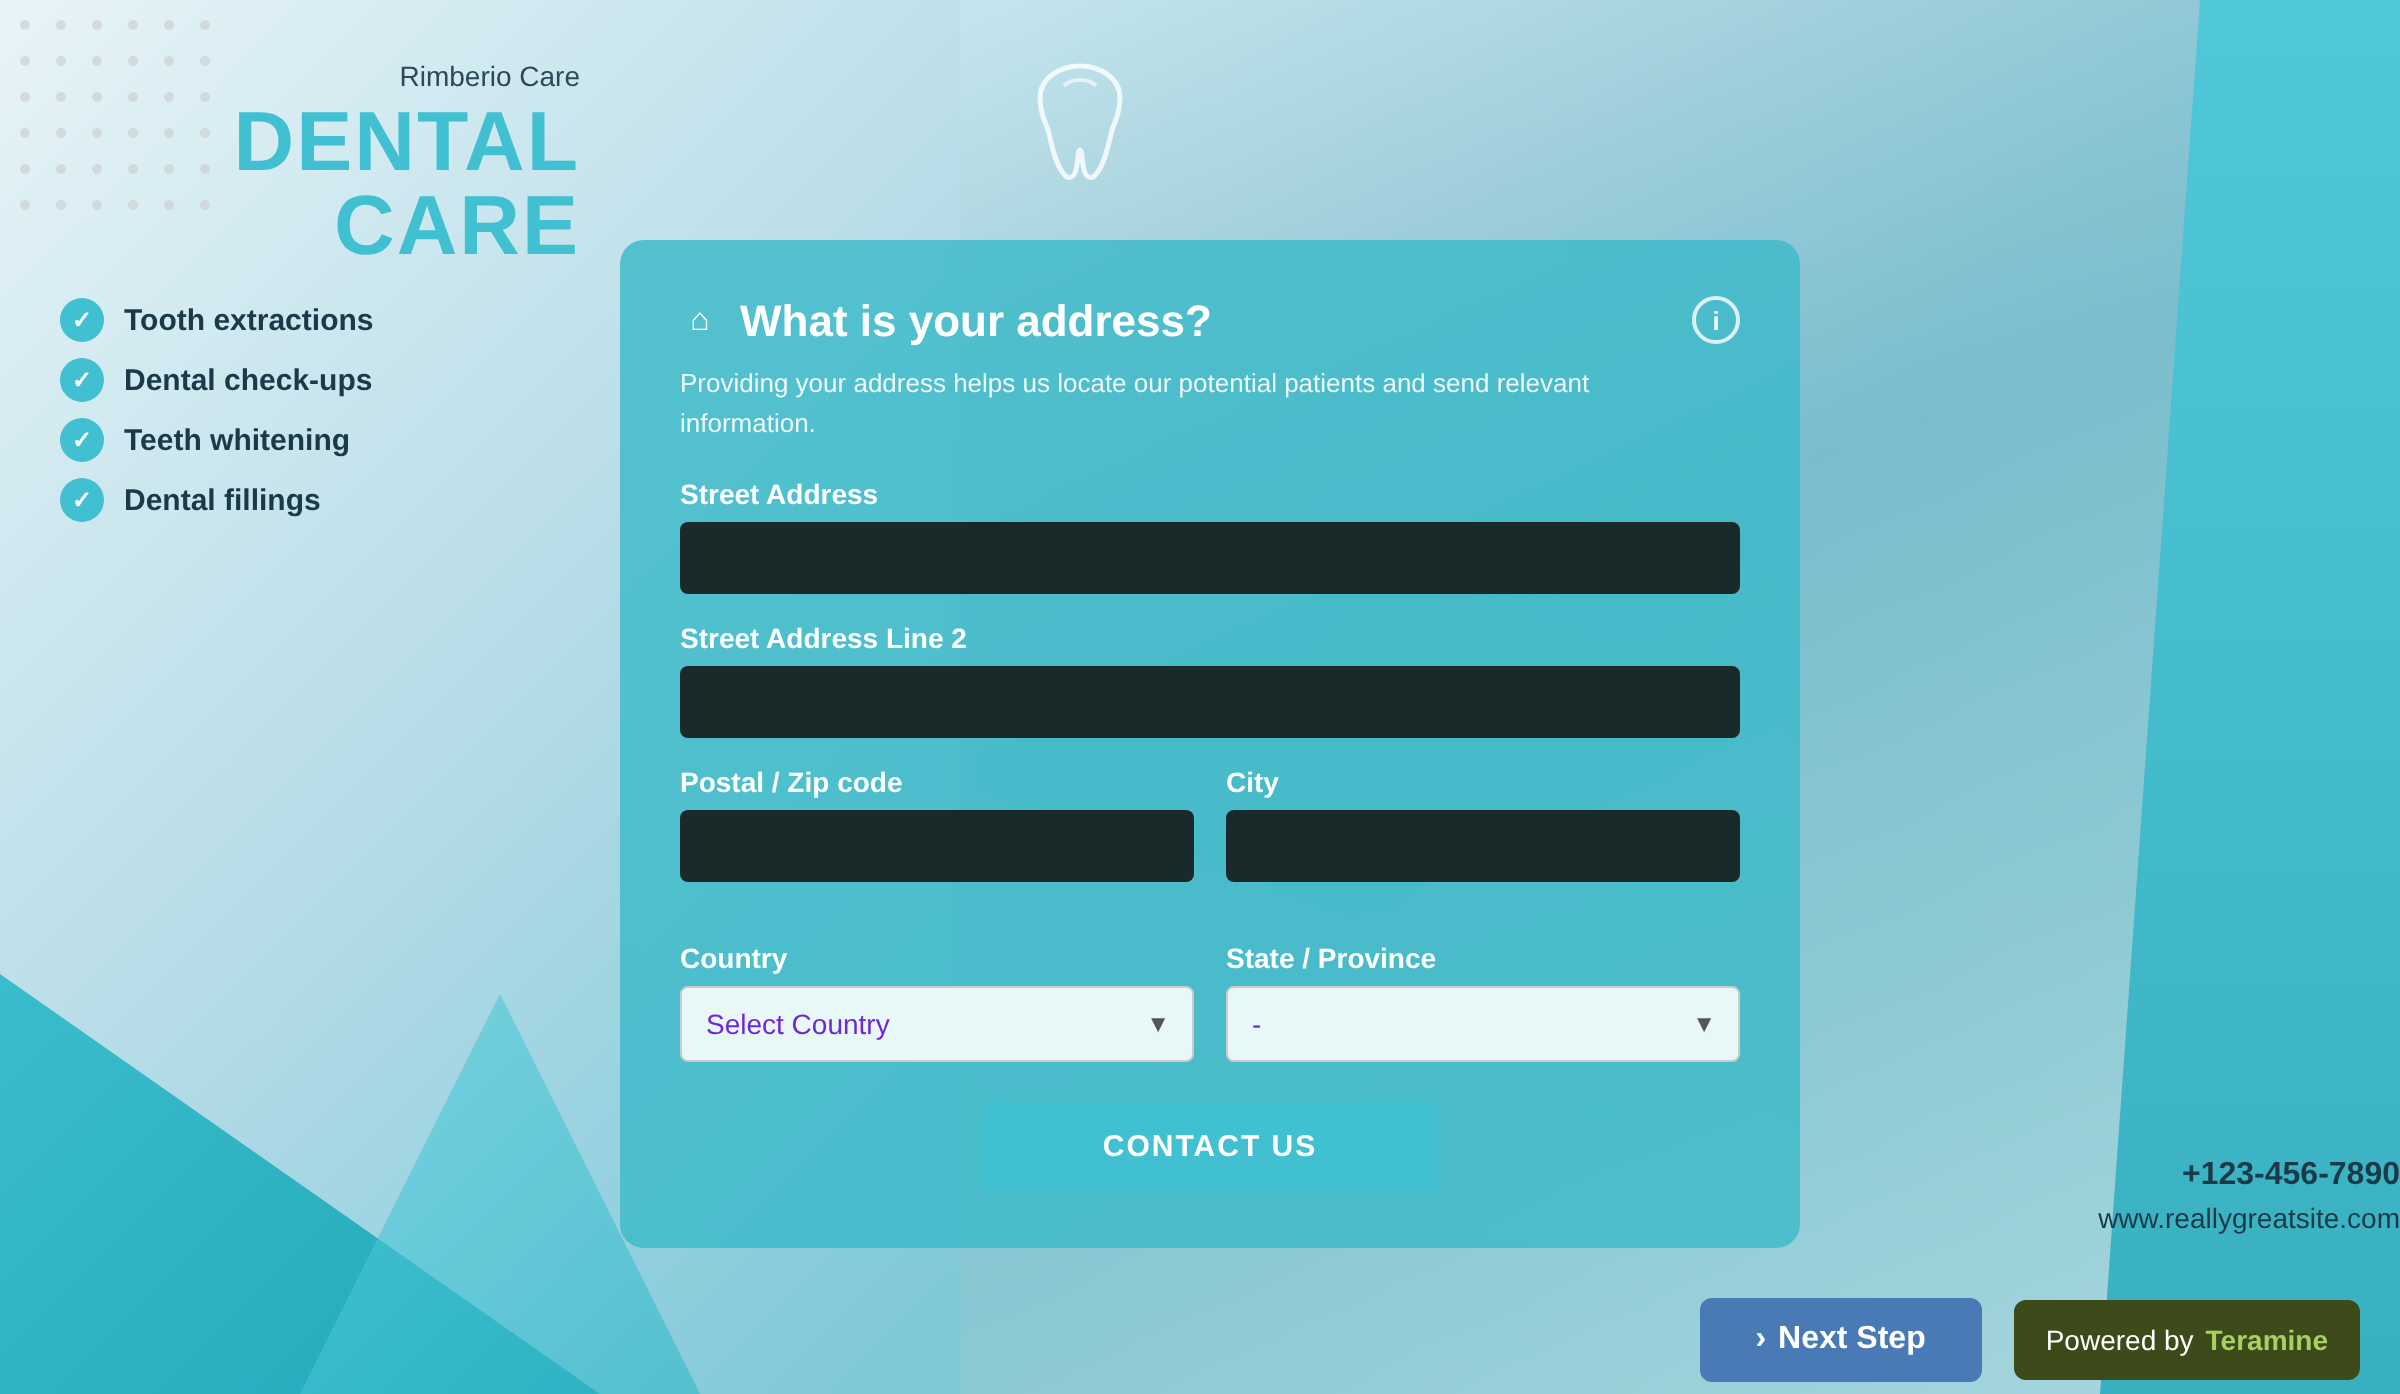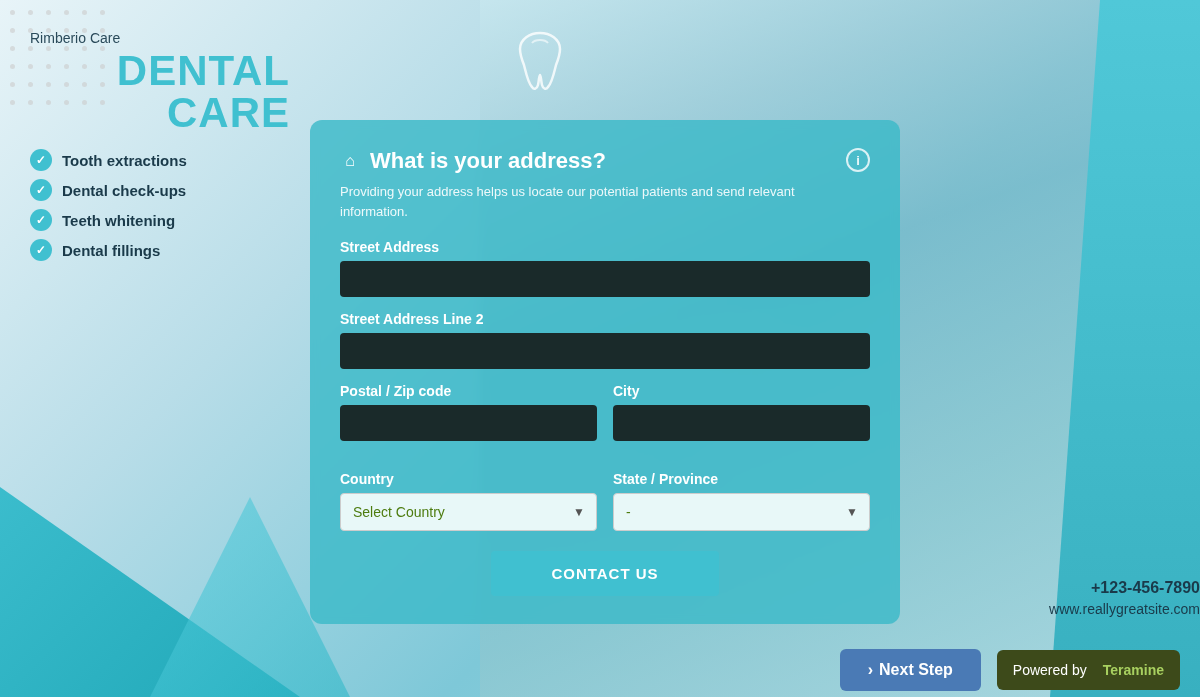--- a/index.html
+++ b/index.html
@@ -98,20 +98,21 @@
       width: 320px;
       height: 100%;
       padding: 30px 30px;
       z-index: 5;
     }
     .brand-name {
       color: #2a4a5a;
       font-size: 14px;
       font-weight: 400;
       margin-bottom: 4px;
+      text-align: right;
     }
     .brand-title {
       color: #1a3a4a;
       font-size: 42px;
       font-weight: 900;
       line-height: 1;
       margin-bottom: 15px;
       letter-spacing: 1px;
       text-align: right;
     }
@@ -255,21 +256,21 @@
     .form-col {
       flex: 1;
     }
     .form-select {
       width: 100%;
       background: #e8f8f8;
       border: 1px solid #ccc;
       border-radius: 4px;
       padding: 10px 12px;
       font-size: 14px;
-      color: #4d7c0f;
+      color: #6d28d9;
       appearance: none;
       -webkit-appearance: none;
       cursor: pointer;
       outline: none;
       margin-bottom: 0;
     }
     .select-wrapper {
       position: relative;
     }
     .select-arrow {
@@ -324,21 +325,21 @@
       gap: 6px;
     }
     .powered-by {
       background: #3d4a1a;
       border-radius: 6px;
       padding: 12px 16px;
       color: white;
       font-size: 14px;
       display: flex;
       align-items: center;
-      gap: 16px;
+      gap: 6px;
     }
     .powered-by strong {
       color: #a8d060;
       font-weight: 700;
       text-align: right;
     }
   </style>
 </head>
 <body>
 

